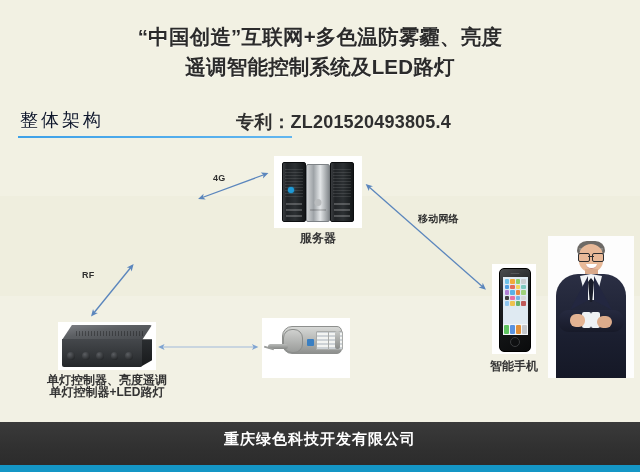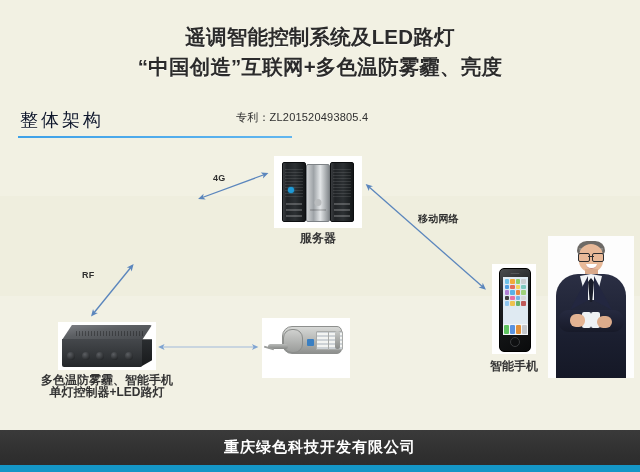--- a/index.html
+++ b/index.html
@@ -16,21 +16,21 @@
   .band-low{position:absolute;left:0;top:296px;width:640px;height:134px;background:#f2f1e4;}
 
   
   .title-wrap{position:absolute;left:0;top:22px;width:640px;text-align:center;}
   .title-line{
     color:#2b2b2b;font-weight:bold;font-size:20.5px;line-height:30px;
     letter-spacing:.2px;text-shadow:0 1px 0 rgba(255,255,255,.55);
   }
   .patent{
     position:absolute;left:236px;top:110px;width:220px;text-align:left;
-    font-size:11px;font-weight:normal;color:#2f2f2f;letter-spacing:.2px;
+    font-size:18px;font-weight:bold;color:#2f2f2f;letter-spacing:.2px;
   }
   .section-title{
     position:absolute;left:20px;top:108px;
     font-size:18px;font-weight:normal;color:#0f172a;
     letter-spacing:3px;text-shadow:0 1px 0 rgba(255,255,255,.6);
   }
   .section-rule{
     position:absolute;left:18px;top:136px;width:274px;height:2px;
     background:linear-gradient(90deg,#3ea1e8,#62b6ef);
   }
@@ -169,39 +169,39 @@
 
   
   #arrows{position:absolute;inset:0;pointer-events:none;}
   .arrow-label{
     position:absolute;font-size:9px;font-weight:bold;color:#2f2f2f;
     white-space:nowrap;letter-spacing:.2px;
   }
   .arrow-label.cjk{font-size:10px;}
 
   
-  .footer{position:absolute;left:0;bottom:0;width:640px;height:42px;
+  .footer{position:absolute;left:0;bottom:0;width:640px;height:50px;
     background:linear-gradient(180deg,#3a3a3a 0%,#303030 55%,#2a2a2a 100%);}
   .footer-strip{position:absolute;left:0;bottom:0;width:640px;height:7px;background:#1496c6;}
   .footer-inner{position:absolute;left:0;top:0;width:640px;height:35px;
     display:flex;align-items:center;justify-content:center;gap:16px;}
   .footer-company{color:#fff;font-size:15px;font-weight:bold;letter-spacing:1px;}
   .footer-url{color:#f2f2f2;font-size:12.5px;letter-spacing:.3px;}
 </style>
 </head>
 <body>
 
 <div class="slide">
   <div class="band-top"></div>
   <div class="band-mid"></div>
   <div class="band-low"></div>
 
   <div class="title-wrap">
+    <div class="title-line">“中国创造”互联网+多色温防雾霾、亮度</div>
     <div class="title-line">遥调智能控制系统及LED路灯</div>
-    <div class="title-line">“中国创造”互联网+多色温防雾霾、亮度</div>
   </div>
 
   <div class="patent">专利：ZL201520493805.4</div>
   <div class="section-title">整体架构</div>
   <div class="section-rule"></div>
 
   <div class="node" id="server-node">
     <div class="photo">
       <div class="tower dark t1">
         <span class="vent"></span>
@@ -233,21 +233,21 @@
           <span class="front"></span>
         <span class="knobs">
             <i></i>
             <i></i>
             <i></i>
             <i></i>
             <i></i>
           </span>
       </div>
     </div>
-    <div class="cap" style="top:52px">多色温防雾霾、智能手机</div>
+    <div class="cap" style="top:52px">单灯控制器、亮度遥调</div>
     <div class="cap" style="top:64px">单灯控制器+LED路灯</div>
   </div>
 
   <div class="node" id="lamp-node">
     <div class="photo">
       <div class="lamp-body">
         <span class="lamp-head"></span>
         <span class="lamp-mark"></span>
         <span class="lamp-mod" style="left:33px"></span>
         <span class="lamp-mod" style="left:45px"></span>

